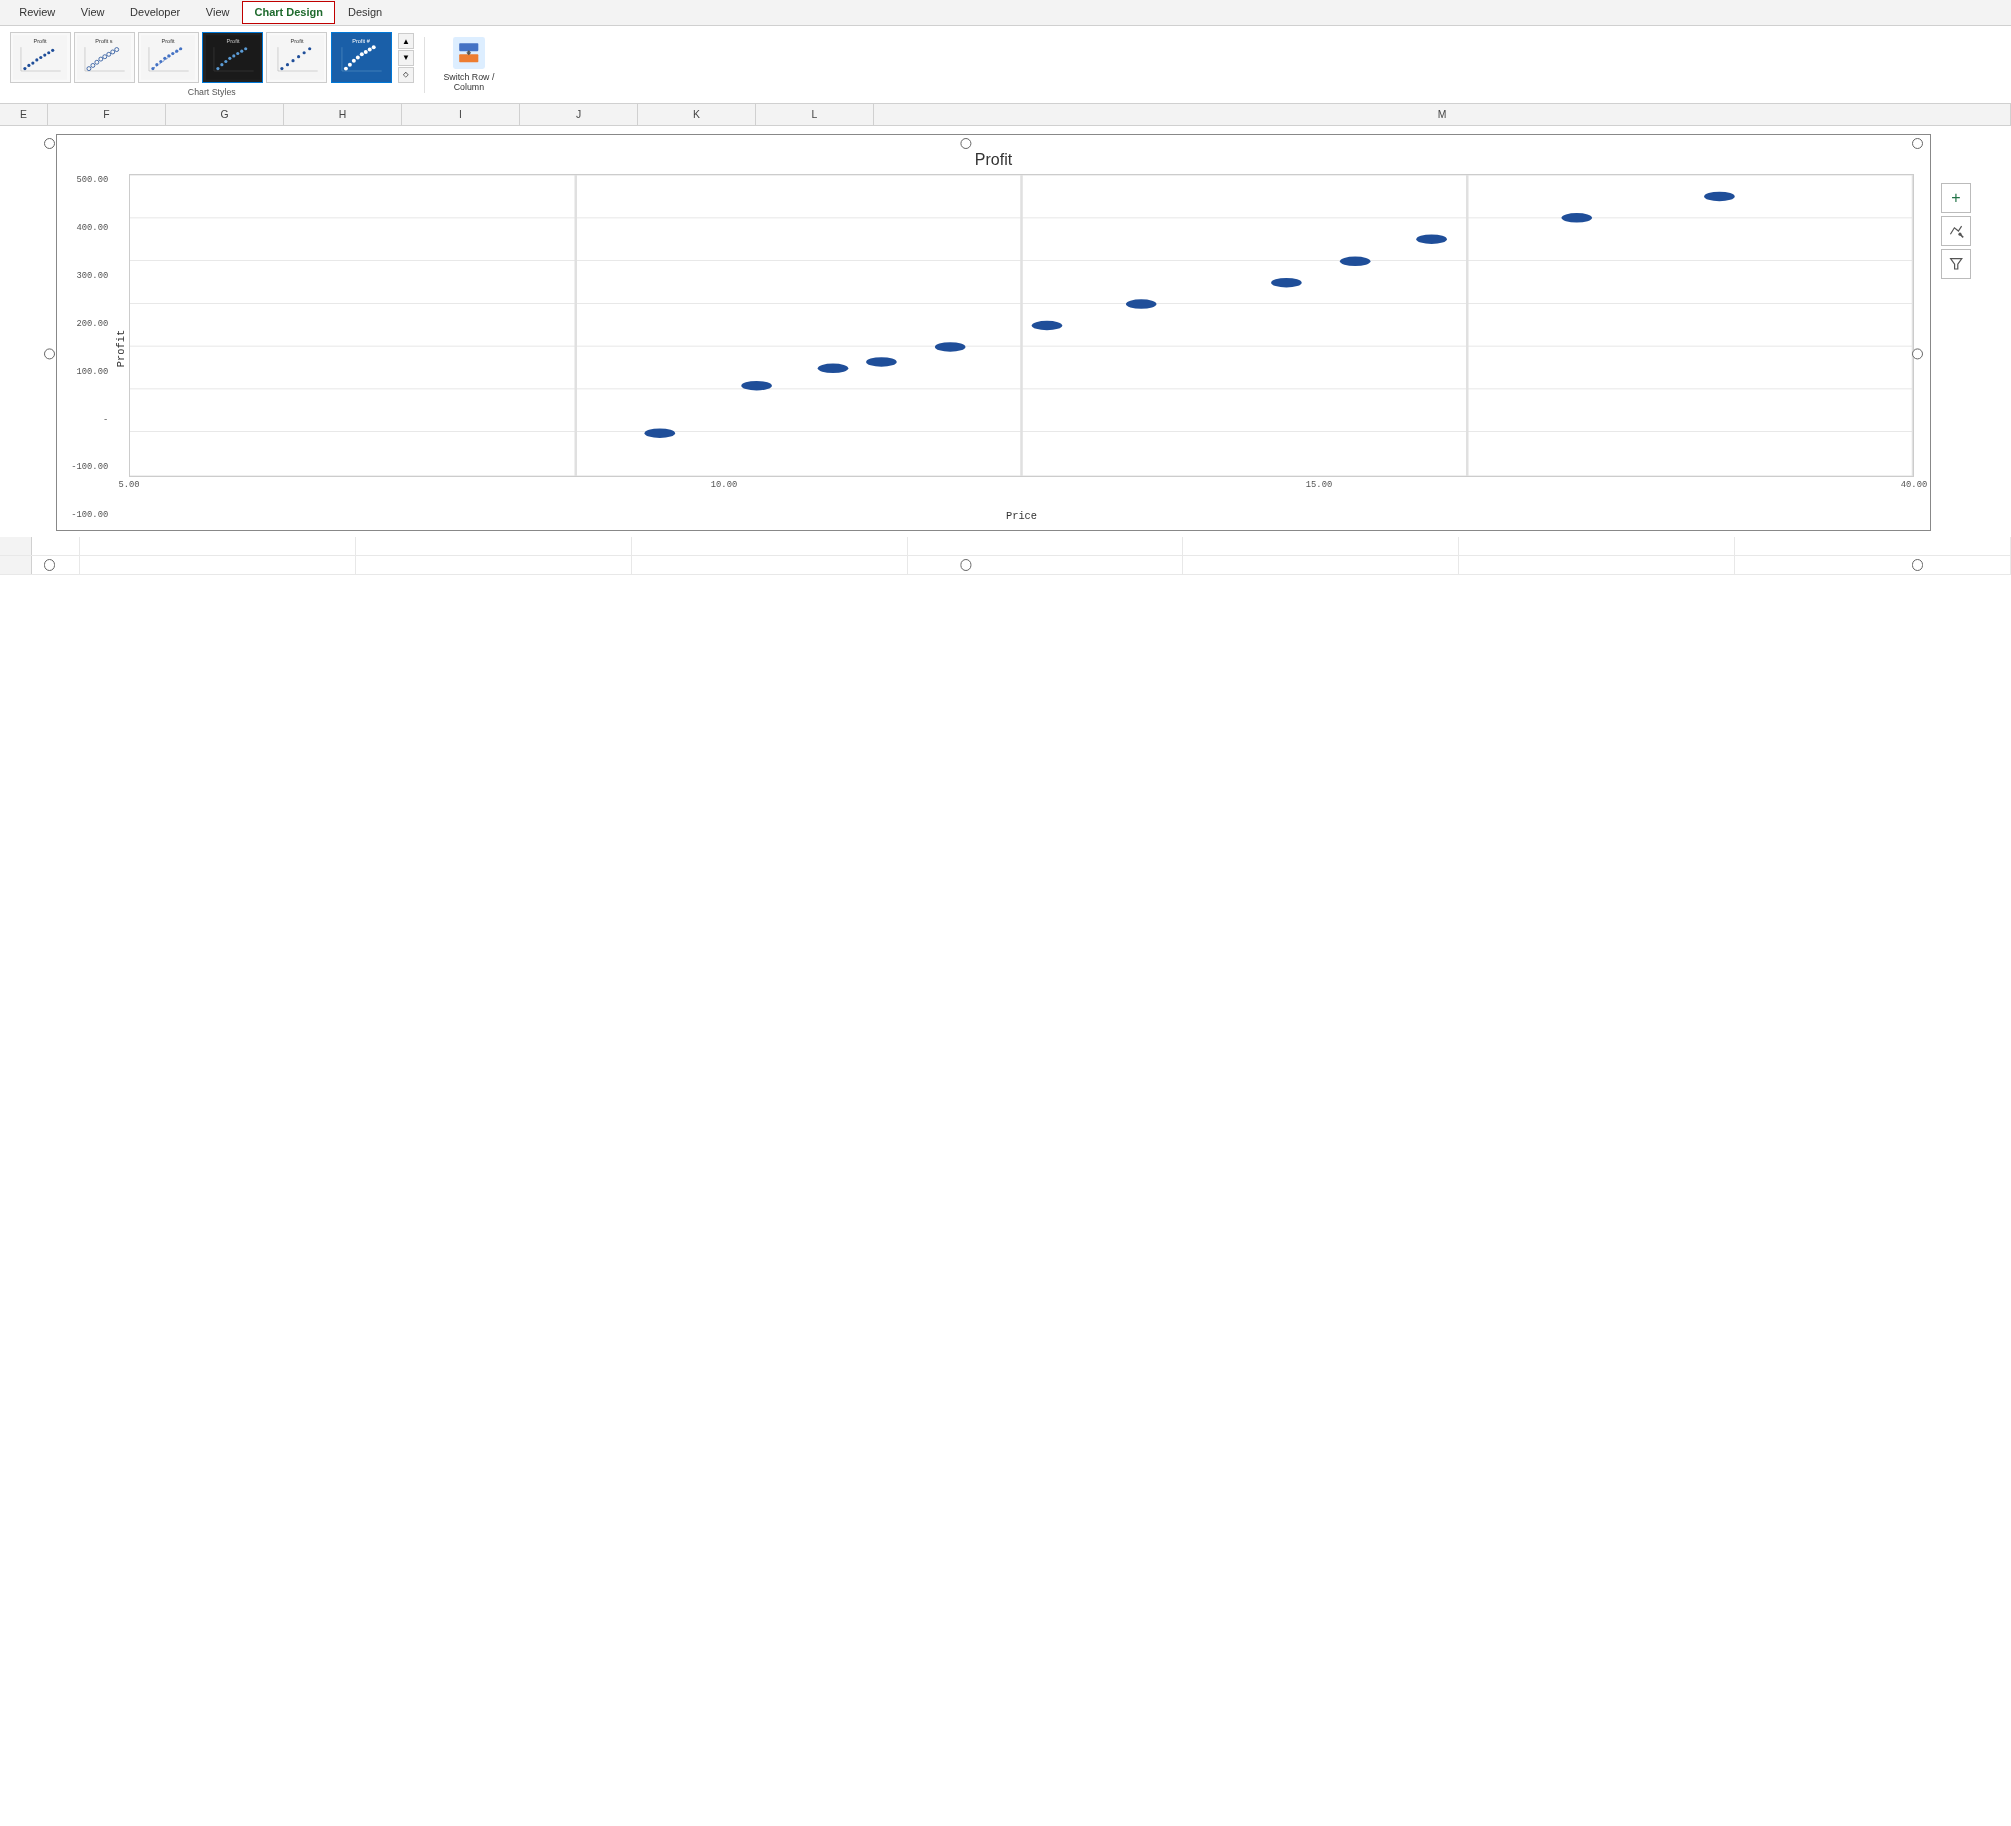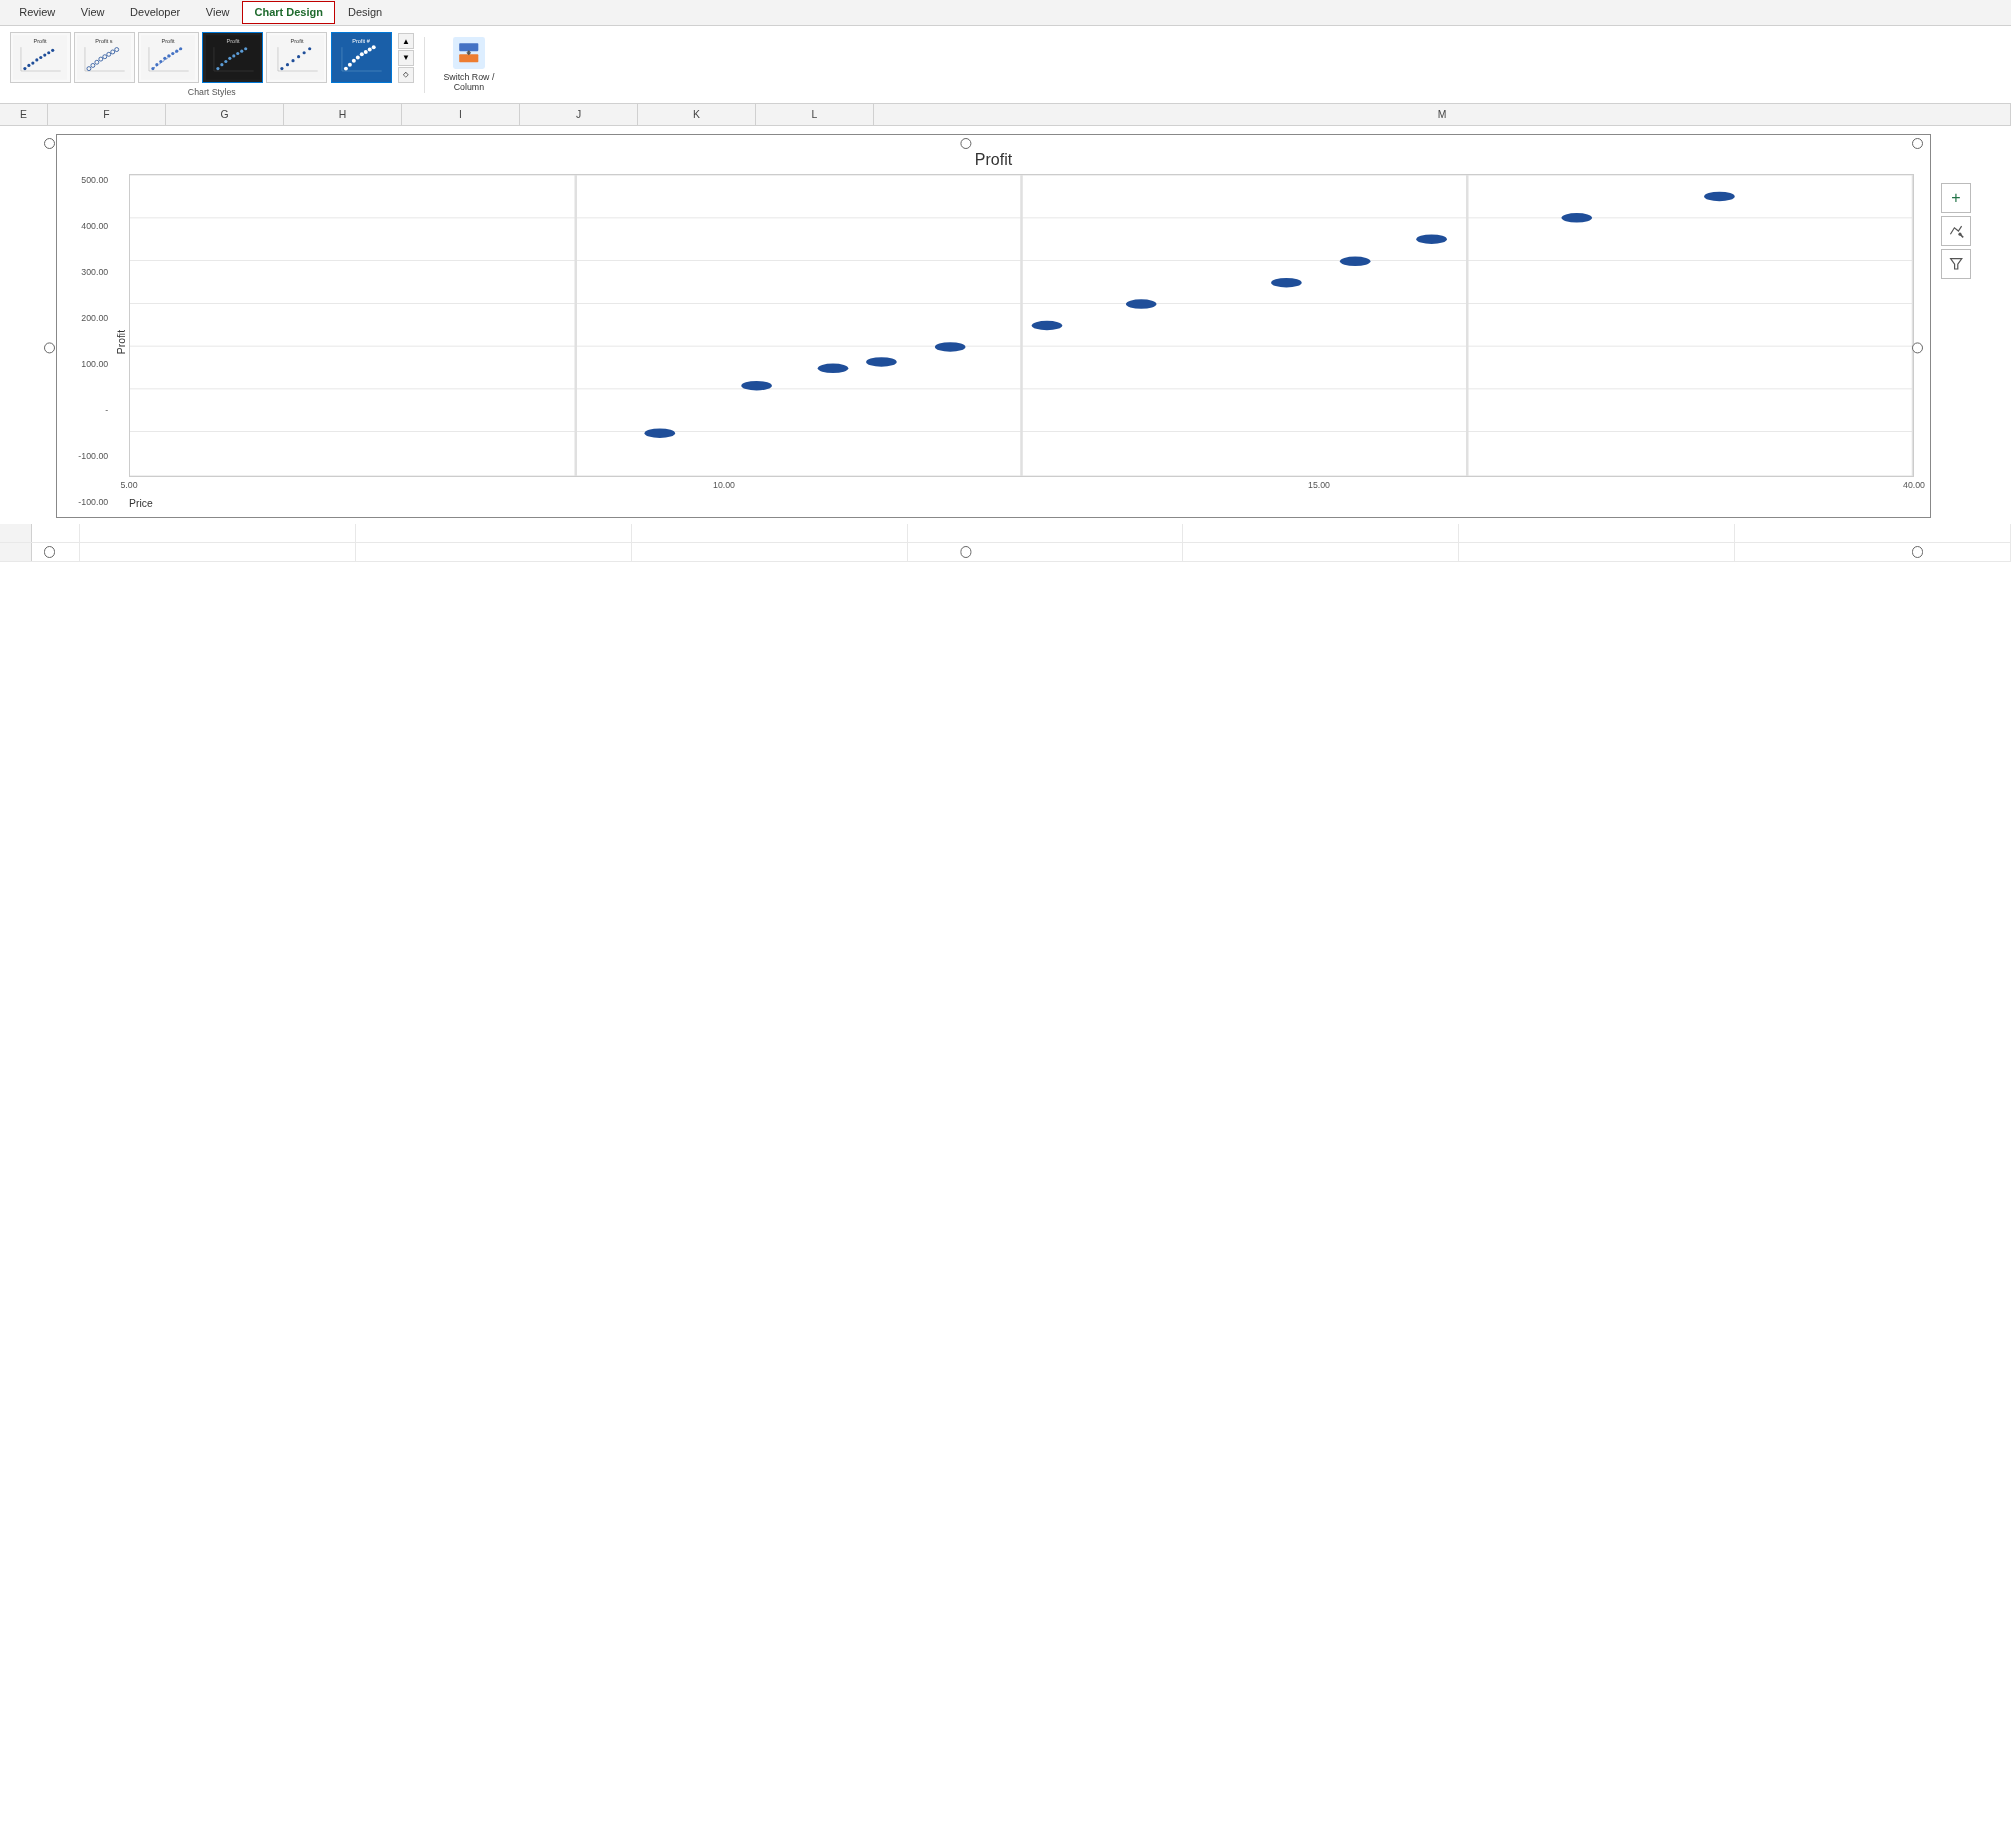--- a/index.html
+++ b/index.html
@@ -235,21 +235,21 @@
 
       <div style="position:absolute; left:50%; bottom:4px; width:11.2px; height:11.2px; border:1.6px solid #666; border-radius:50%; background:#fff; transform:translateX(-50%);"></div>
 
       <div style="position:absolute; right:8px; bottom:4px; width:11.2px; height:11.2px; border:1.6px solid #666; border-radius:50%; background:#fff;"></div>
     </div>
 
     <div style="margin: 6.4px 80px 6.4px 56px; border:0.8px solid #888; padding: 8px; position:relative;">
 
       <div style="text-align:center; font-size:16px; color:#333; padding: 8px 0 4.8px 0;">Profit</div>
 
-      <div style="display:flex; align-items:stretch; padding: 0 8px 0 0;">
+      <div style="display:flex; align-items:stretch; padding: 0 8px 0 0; font-family: Liberation Mono, monospace;">
 
         <div style="display:flex; flex-direction:column; justify-content:space-between; align-items:flex-end; padding-right:4.8px; font-size:8.8px; color:#555; width:48px; padding-top:1.6px; padding-bottom:1.6px;">
           <span>500.00</span>
           <span>400.00</span>
           <span>300.00</span>
           <span>200.00</span>
           <span>100.00</span>
           <span>-</span>
           <span>-100.00</span>
           <span>-100.00</span>
@@ -304,21 +304,21 @@
             </svg>
           </div>
 
           <div style="display:flex; justify-content:space-between; padding:3.2px 0 0 0; font-size:8.8px; color:#555;">
             <span style="width:140px; text-align:center; margin-left:-70px;">5.00</span>
             <span style="width:140px; text-align:center;">10.00</span>
             <span style="width:140px; text-align:center;">15.00</span>
             <span style="width:140px; text-align:center; margin-right:-70px;">40.00</span>
           </div>
 
-          <div style="font-size:10.4px; color:#333; margin-top:8px;">Price</div>
+          <div style="text-align:center; font-size:10.4px; color:#333; margin-top:20px;">Price</div>
         </div>
       </div>
 
       <div style="position:absolute; right:-41px; top:48px; display:flex; flex-direction:column; gap:3.2px; z-index:20;">
         <button style="width:30px; height:30px; background:#fff; border:0.8px solid #bbb; font-size:16px; cursor:pointer; display:flex; align-items:center; justify-content:center; color:#217346;">+</button>
         <button style="width:30px; height:30px; background:#fff; border:0.8px solid #bbb; font-size:12.8px; cursor:pointer; display:flex; align-items:center; justify-content:center;">
           <svg width="16" height="16" viewBox="0 0 20 20">
             <path d="M3 14 L8 6 L13 10 L17 4" stroke="#555" stroke-width="1.5" fill="none"></path>
             <line x1="15" y1="14" x2="19" y2="18" stroke="#555" stroke-width="2"></line>
             <circle cx="15" cy="14" r="2" fill="#555"></circle>

